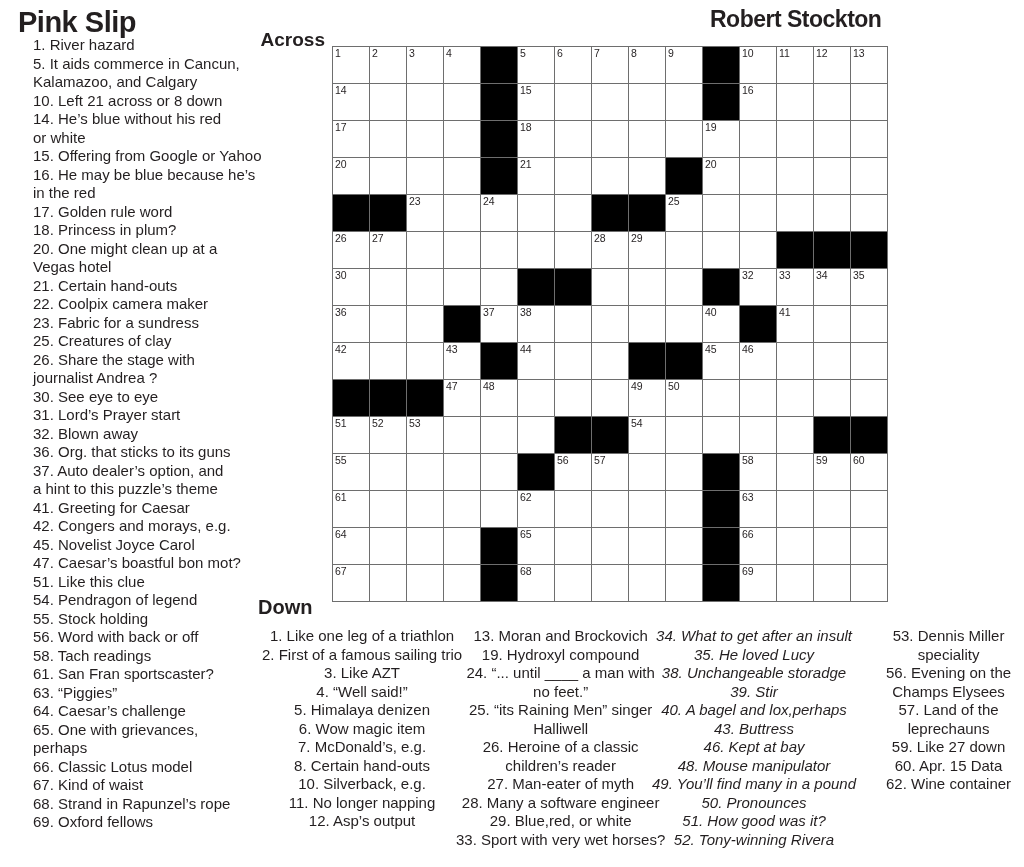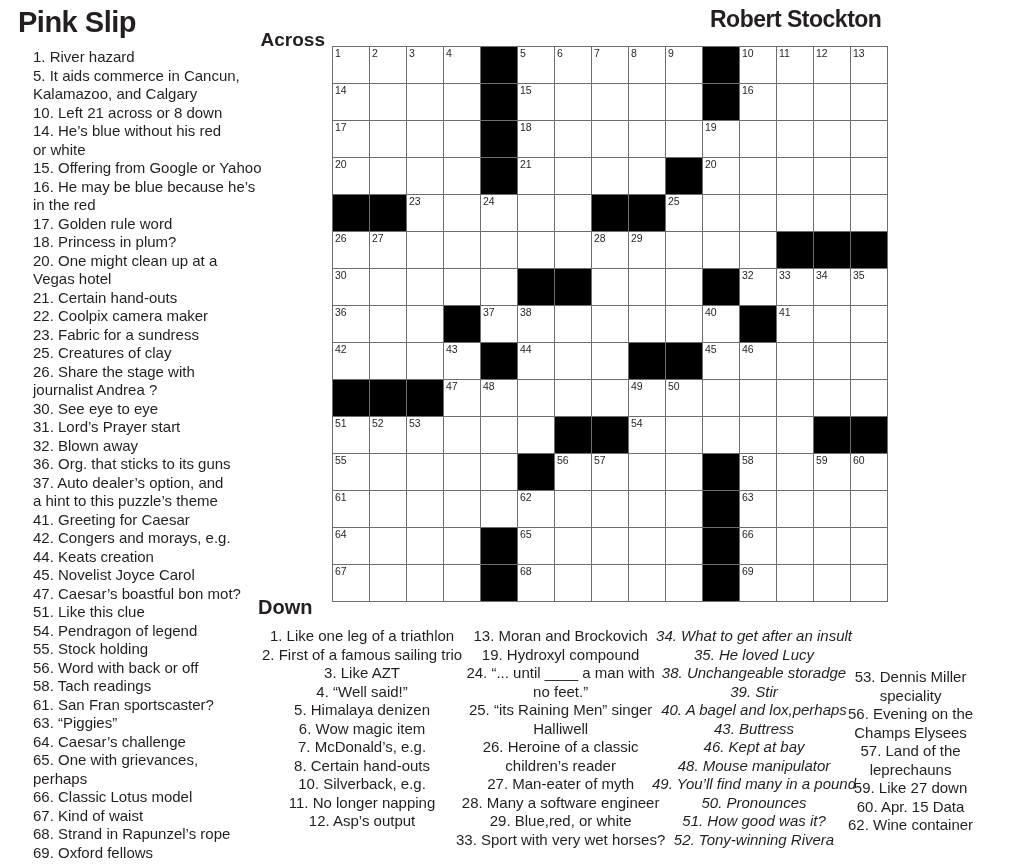--- a/index.html
+++ b/index.html
@@ -17,36 +17,36 @@
   }
   .author {
     position: absolute; left: 710px; top: 6px;
     font-size: 23px; font-weight: bold; letter-spacing: -0.5px;
   }
   .across-header {
     position: absolute; left: 33px; top: 29px; width: 292px;
     text-align: right; font-size: 19px; font-weight: bold;
   }
   .across-list {
-    position: absolute; left: 33px; top: 48px; width: 296px;
+    position: absolute; left: 33px; top: 36px; width: 296px;
     font-size: 15px; line-height: 18.5px;
   }
   .clue { white-space: pre; }
   .down-header {
     position: absolute; left: 258px; top: 596px;
     font-size: 20px; font-weight: bold;
   }
   .down-col {
     position: absolute; top: 627px;
     font-size: 15px; line-height: 18.5px; text-align: center;
   }
   .down-col-1 { left: 262px; }
   .down-col-2 { left: 445px; margin-left: 11px; }
   .down-col-3 { left: 652px; font-style: italic; }
-  .down-col-4 { left: 848px; margin-top: 41px; }
+  .down-col-4 { left: 886px; }
   .grid {
     position: absolute; left: 332px; top: 46px;
     display: grid;
     grid-template-columns: repeat(15, 37px);
     grid-template-rows: repeat(15, 37px);
     border-top: 1px solid #6e6e6e;
     border-left: 1px solid #6e6e6e;
     width: 555px; height: 555px;
     background: #ffffff;
   }
@@ -91,21 +91,20 @@
     <div class="clue">26. Share the stage with
 journalist Andrea ?</div>
     <div class="clue">30. See eye to eye</div>
     <div class="clue">31. Lord’s Prayer start</div>
     <div class="clue">32. Blown away</div>
     <div class="clue">36. Org. that sticks to its guns</div>
     <div class="clue">37. Auto dealer’s option, and
 a hint to this puzzle’s theme</div>
     <div class="clue">41. Greeting for Caesar</div>
     <div class="clue">42. Congers and morays, e.g.</div>
-    <div class="clue">44. Keats creation</div>
     <div class="clue">45. Novelist Joyce Carol</div>
     <div class="clue">47. Caesar’s boastful bon mot?</div>
     <div class="clue">51. Like this clue</div>
     <div class="clue">54. Pendragon of legend</div>
     <div class="clue">55. Stock holding</div>
     <div class="clue">56. Word with back or off</div>
     <div class="clue">58. Tach readings</div>
     <div class="clue">61. San Fran sportscaster?</div>
     <div class="clue">63. “Piggies”</div>
     <div class="clue">64. Caesar’s challenge</div>

